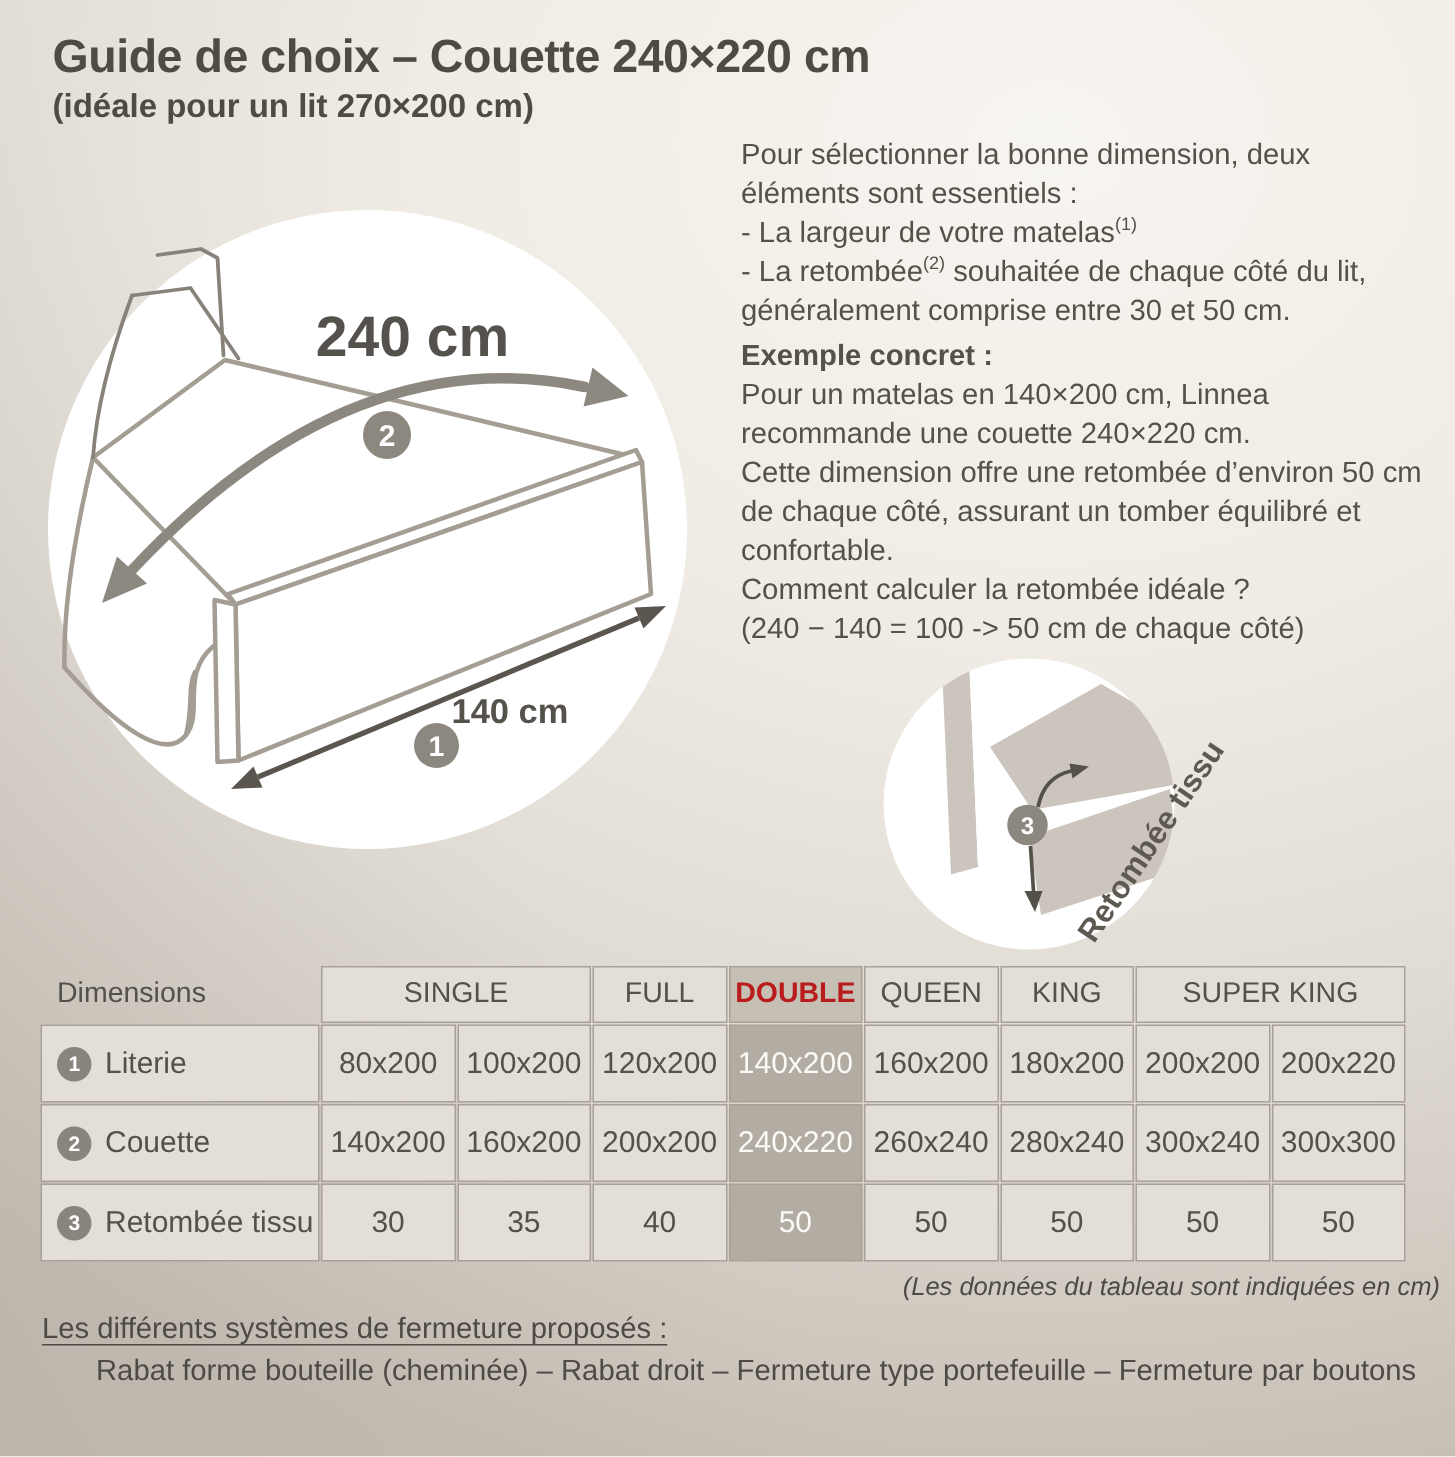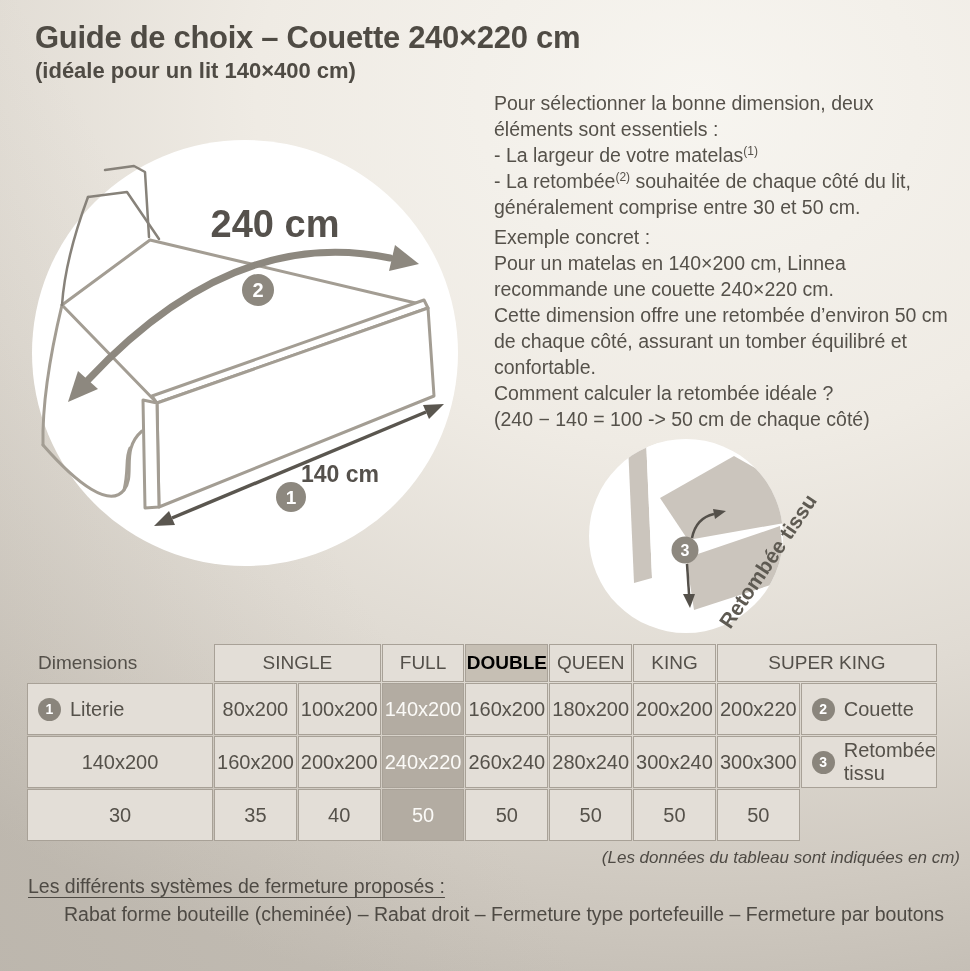--- a/index.html
+++ b/index.html
@@ -8,21 +8,21 @@
     font-family:"Liberation Sans",sans-serif;color:#55514a;
     background-image:
       linear-gradient(60deg, rgba(172,166,156,0.28) 0%, rgba(172,166,156,0) 38%),
       radial-gradient(120% 95% at 72% 10%, #f7f5f0 0%, #efebe4 38%, #e0dbd3 64%, #cfc9c0 86%, #c3bdb4 100%);
   }
   .page-title{position:absolute;left:35px;top:20px;font-size:31px;font-weight:bold;color:#4f4b44;letter-spacing:-0.3px;}
   .page-subtitle{position:absolute;left:35px;top:58px;font-size:22px;font-weight:bold;color:#4f4b44;}
 
   .intro{position:absolute;left:494px;top:90px;width:456px;font-size:19.5px;line-height:26px;}
   .example{position:absolute;left:494px;top:224px;width:456px;font-size:19.5px;line-height:26px;}
-  .bold{font-weight:normal;}
+  .bold{font-weight:bold;}
   sup{font-size:12px;line-height:0;}
 
   .main-diagram{position:absolute;left:28px;top:140px;width:436px;height:436px;}
   .small-diagram{position:absolute;left:584px;top:428px;width:212px;height:212px;}
   .main-diagram text, .small-diagram text{font-family:"Liberation Sans",sans-serif;}
 
   .retombee-label{
     position:absolute;left:736px;top:608px;height:26px;
     transform:rotate(-56deg);transform-origin:0 100%;
     font-size:21px;font-weight:bold;color:#5e5a52;white-space:nowrap;
@@ -35,37 +35,37 @@
   }
   .cell{
     background:#e3ded7;box-shadow:0 0 0 1px #a8a197;
     display:flex;align-items:center;justify-content:center;
     font-size:20px;color:#55514a;
   }
   .hcell{font-size:19px;color:#54504a;}
   .hcell.plain{background:transparent;box-shadow:none;justify-content:flex-start;padding-left:10px;}
   .span2{grid-column:span 2;}
   .label-cell{justify-content:flex-start;padding-left:10px;gap:9px;}
-  .hl-h{background:#c6bfb4;color:#000000;font-weight:bold;}
+  .hl-h{background:#c6bfb4;color:#b91c1c;font-weight:bold;}
   .hl{background:#b3aca2;color:#fbfaf7;}
   .badge{
     flex:0 0 auto;width:23px;height:23px;border-radius:50%;background:#8a857c;color:#ffffff;
     font-size:14px;font-weight:bold;display:flex;align-items:center;justify-content:center;
   }
   .table-note{position:absolute;left:474px;top:848px;width:486px;text-align:right;font-size:17px;font-style:italic;color:#4e4a44;}
   .closures-title{position:absolute;left:28px;top:875px;font-size:19.5px;color:#4e4a44;text-decoration:underline;text-underline-offset:4px;}
   .closures{position:absolute;left:28px;top:903px;font-size:19.5px;color:#4e4a44;margin-left:36px;}
 </style>
 </head>
 <body>
 
 <div class="page">
 
   <div class="page-title">Guide de choix – Couette 240×220 cm</div>
-  <div class="page-subtitle">(idéale pour un lit 140×400 cm)</div>
+  <div class="page-subtitle">(idéale pour un lit 270×200 cm)</div>
 
   <svg class="main-diagram" viewBox="0 0 436 436">
     <circle cx="217" cy="213" r="213" fill="#ffffff"></circle>
     <g stroke="#a39d93" stroke-width="3" fill="#ffffff" stroke-linejoin="round" stroke-linecap="round">
       <path d="M 34 165 L 122 100 L 396 165 L 129 263 Z"></path>
       <path d="M 124 256 L 396 160 L 400 168 L 129 263 Z"></path>
       <path d="M 129 263 L 400 168 L 406 256 L 131 367 Z"></path>
       <path d="M 115 260 L 129 263 L 131 367 L 117 368 Z"></path>
       <path fill="none" d="M 34 165 C 22 215 14 262 15 305"></path>
       <path fill="none" d="M 15 305 C 50 345 82 368 96 350 C 108 335 92 310 114 291"></path>
@@ -148,20 +148,21 @@
     <div class="cell hcell">QUEEN</div>
     <div class="cell hcell">KING</div>
     <div class="cell hcell span2">SUPER KING</div>
 
     <div class="cell label-cell">
       <span class="badge">1</span>
       <span>Literie</span>
     </div>
     <div class="cell">80x200</div>
     <div class="cell">100x200</div>
+    <div class="cell">120x200</div>
     <div class="cell hl">140x200</div>
     <div class="cell">160x200</div>
     <div class="cell">180x200</div>
     <div class="cell">200x200</div>
     <div class="cell">200x220</div>
 
     <div class="cell label-cell">
       <span class="badge">2</span>
       <span>Couette</span>
     </div>

